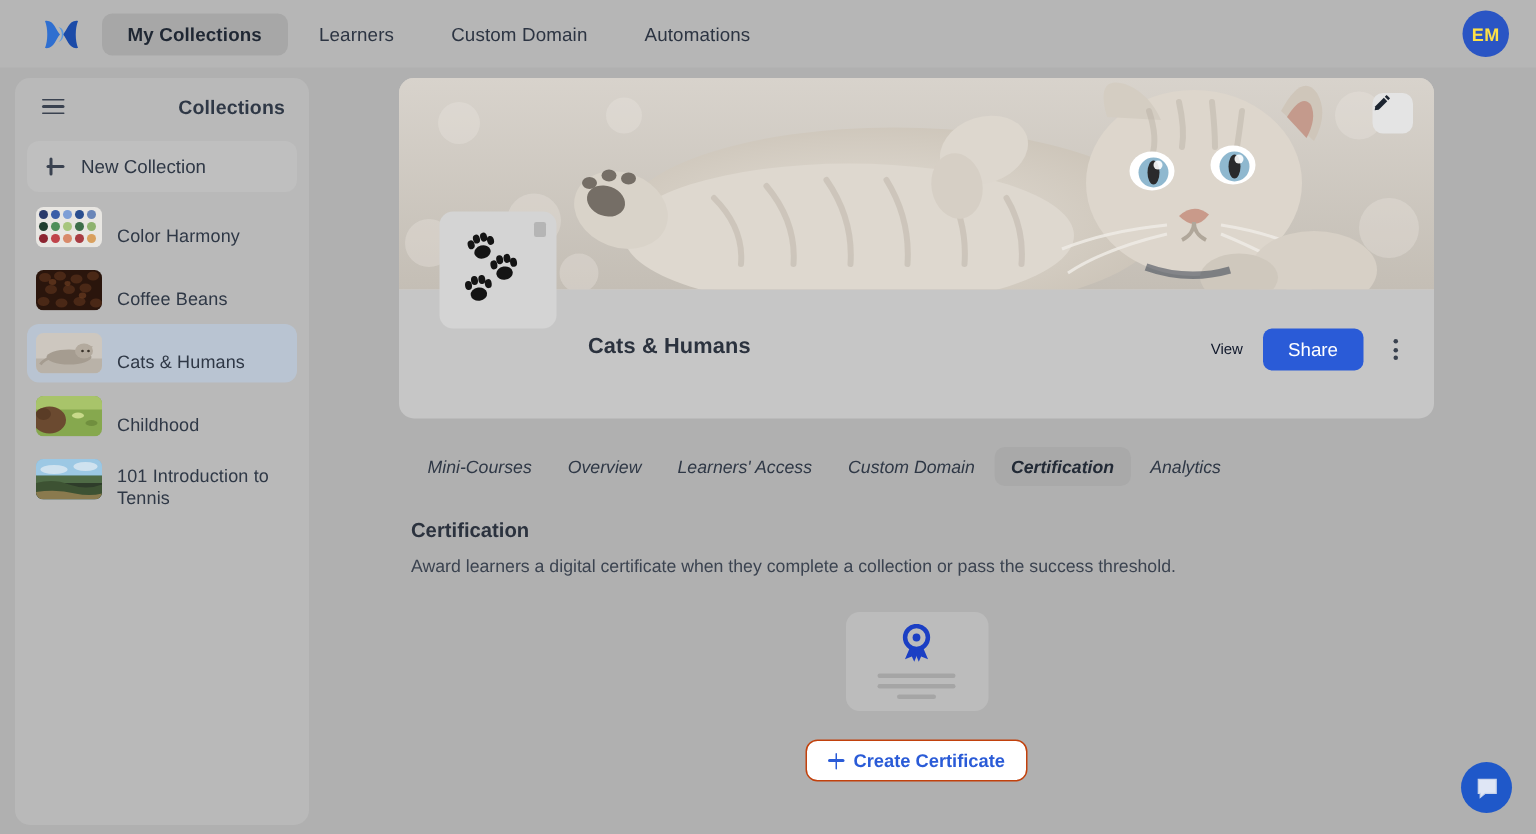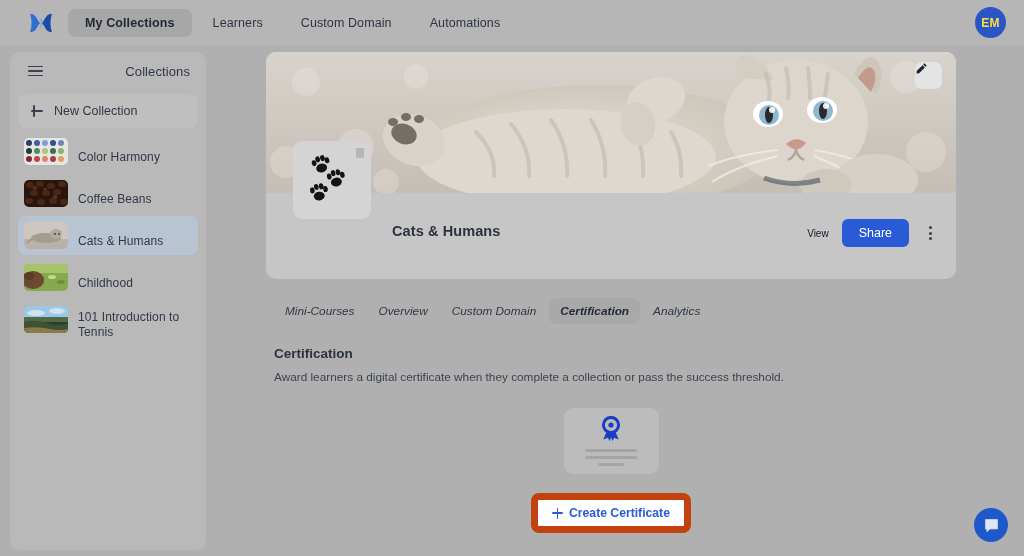--- a/index.html
+++ b/index.html
@@ -36,20 +36,21 @@
   
   .sidebar {
     position: absolute; left: 10px; top: 52px;
     width: 196px; height: 498px;
     background: #b9b9b9; border-radius: 10px;
     padding: 0; overflow: hidden;
   }
   .sb-head {
     height: 38px; display: flex; align-items: center;
     padding: 0 16px 0 18px;
+    font-weight: bold;
   }
   .sb-burger { width: 15px; height: 11px; position: relative; flex: none; }
   .sb-burger i { position: absolute; left: 0; width: 15px; height: 1.6px; background: #3a4250; border-radius: 1px; }
   .sb-burger i:nth-child(1) { top: 0; }
   .sb-burger i:nth-child(2) { top: 4.5px; }
   .sb-burger i:nth-child(3) { top: 9px; }
   .sb-title { margin-left: auto; font-size: 13px; color: #2f3846; letter-spacing: .1px; }
 
   .sb-new {
     margin: 4px 8px 2px 8px; height: 34px; border-radius: 8px;
@@ -133,21 +134,21 @@
     display: flex; flex-direction: column; align-items: center; justify-content: center; gap: 0;
   }
   .cert-lines { margin-top: 7px; display: flex; flex-direction: column; align-items: center; gap: 4px; }
   .cert-lines span { display: block; height: 3px; border-radius: 2px; background: #a5a5a5; }
   .cert-lines span.l1 { width: 52px; }
   .cert-lines span.l2 { width: 52px; }
   .cert-lines span.l3 { width: 26px; }
 
   .create-btn-wrap { margin-top: 19px; }
   .create-btn {
-    background: #ffffff; border: 7px solid #c2410c; border-radius: 8px;
+    background: #ffffff; border: 1px solid #c2410c; border-radius: 8px;
     padding: 6px 14px; display: inline-flex; align-items: center; gap: 6px;
     font-size: 12.2px; color: #2a5bd7; font-weight: bold;
   }
   .create-plus { width: 11px; height: 11px; position: relative; flex: none; }
   .create-plus:before, .create-plus:after { content:""; position: absolute; background: #2a5bd7; border-radius: 1px; }
   .create-plus:before { left: 0; top: 4.7px; width: 11px; height: 1.7px; }
   .create-plus:after { top: 0; left: 4.7px; height: 11px; width: 1.7px; }
 
   
   .chat-fab {
@@ -439,20 +440,21 @@
               <i></i>
               <i></i>
             </div>
         </div>
       </div>
     </div>
 
     <div class="tabs">
       <div class="tab">Mini-Courses</div>
       <div class="tab">Overview</div>
+      <div class="tab">Learners' Access</div>
       <div class="tab">Custom Domain</div>
       <div class="tab active">Certification</div>
       <div class="tab">Analytics</div>
     </div>
 
     <div class="sec-title">Certification</div>
     <div class="sec-desc">Award learners a digital certificate when they complete a collection or pass the success threshold.</div>
 
     <div class="cert-area">
       <div class="cert-ph">

